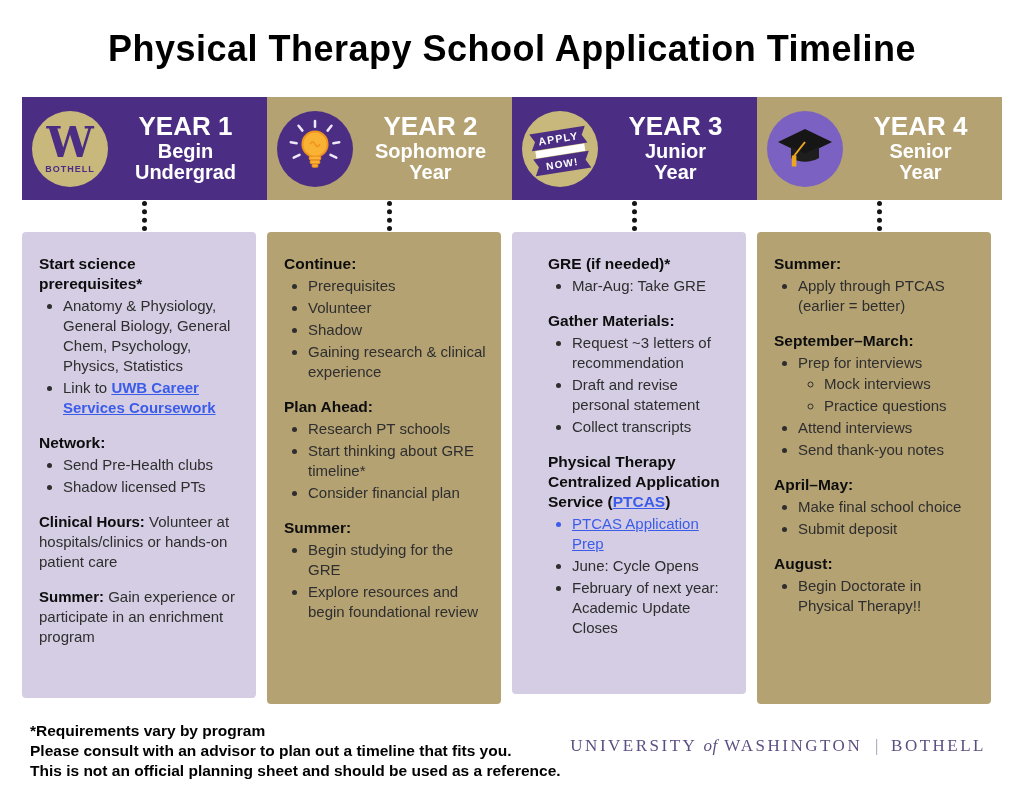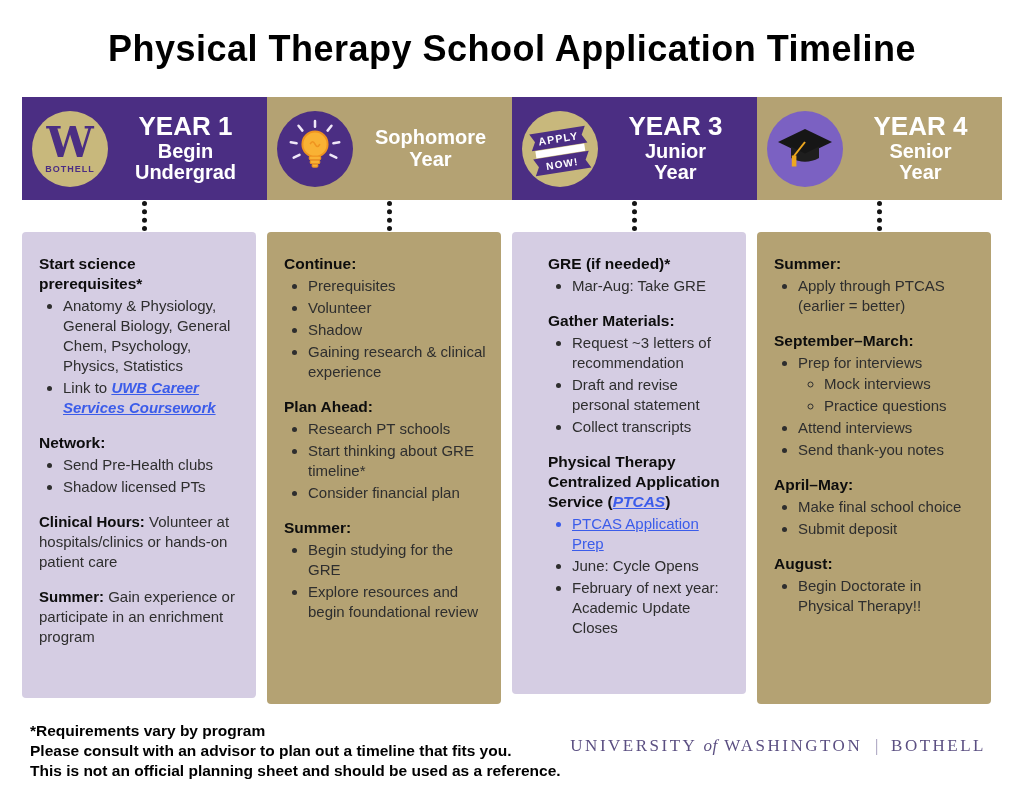--- a/index.html
+++ b/index.html
@@ -42,21 +42,21 @@
   .card:nth-child(3){height:462px;padding-left:36px;}
   .card:nth-child(4){height:472px;}
   .sec{margin-bottom:15px;}
   .sec h3{margin:0 0 2px 0;font-size:15.5px;font-weight:bold;color:#0d0d0d;line-height:1.3;}
   .sec p{margin:0;}
   .sec strong{color:#0d0d0d;}
   .card ul{margin:2px 0 0 0;padding-left:24px;}
   .card ul ul{list-style-type:circle;margin:1px 0 0 0;padding-left:26px;}
   .card li{margin:0 0 2px 0;}
   a.lnk{color:#3b5cea;text-decoration:underline;cursor:pointer;}
-  a.lnk-bold{font-weight:bold;font-style:italic;}
+  a.lnk-bold{font-weight:bold;}
   li.blue-li{color:#3b5cea;}
 
   
   .footer-notes{position:absolute;left:30px;top:721px;font-size:15.5px;font-weight:bold;
                 color:#000;line-height:1.3;}
   .wordmark{position:absolute;right:38px;top:736px;font-family:"Liberation Serif",serif;
             font-size:17px;color:#5b4f82;letter-spacing:2.5px;white-space:nowrap;}
   .wordmark .of{font-style:italic;text-transform:lowercase;letter-spacing:.5px;}
   .wordmark .sep{color:#9b93b5;padding:0 6px;letter-spacing:0;}
 </style>
@@ -94,20 +94,21 @@
             <line x1="54" y1="41" x2="48" y2="38"></line>
           </g>
           <circle cx="32" cy="27" r="13" fill="#f9b234" stroke="#ef9420" stroke-width="2"></circle>
           <path d="M27 27 q2.5 -5 5 0 q2.5 5 5 0" stroke="#ef9420" stroke-width="1.6" fill="none"></path>
           <rect x="26" y="39.5" width="12" height="3.6" rx="1.8" fill="#f9b234" stroke="#ef9420" stroke-width="1.2"></rect>
           <rect x="27" y="43.6" width="10" height="3.6" rx="1.8" fill="#f9b234" stroke="#ef9420" stroke-width="1.2"></rect>
           <rect x="29" y="47.7" width="6" height="3" rx="1.5" fill="#f9b234" stroke="#ef9420" stroke-width="1.2"></rect>
         </svg>
       </div>
       <div class="year-text">
+        <div class="year-title">YEAR 2</div>
         <div class="year-sub">Sophomore</div>
         <div class="year-sub">Year</div>
       </div>
     </div>
 
     <div class="band-cell bg-purple">
       <div class="circle circle-tan">
         <svg viewBox="0 0 64 64" width="72" height="72">
           <g transform="rotate(-9 32 32)">
             <polygon points="7,15 57,15 53,22.5 57,30 7,30 11,22.5" fill="#4b2e83"></polygon>

